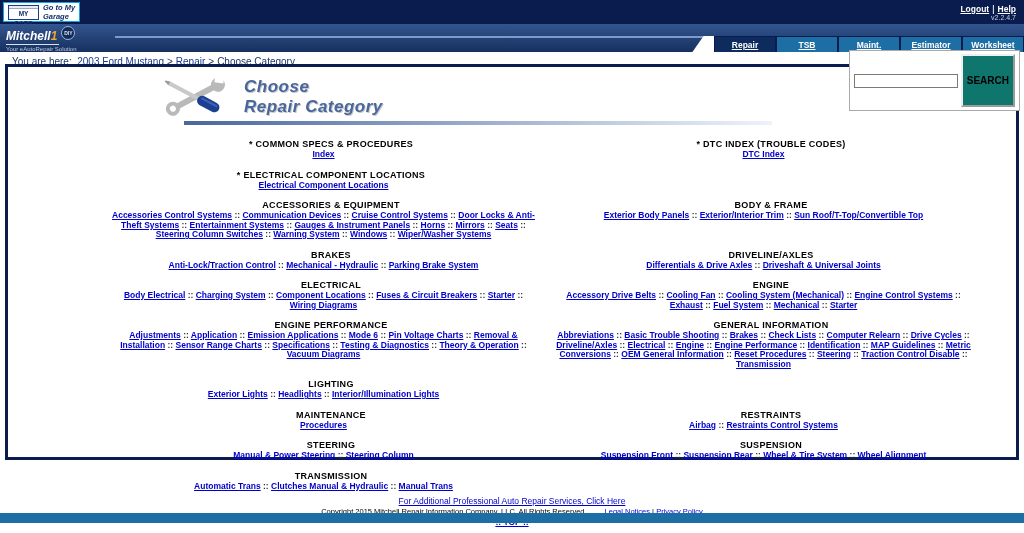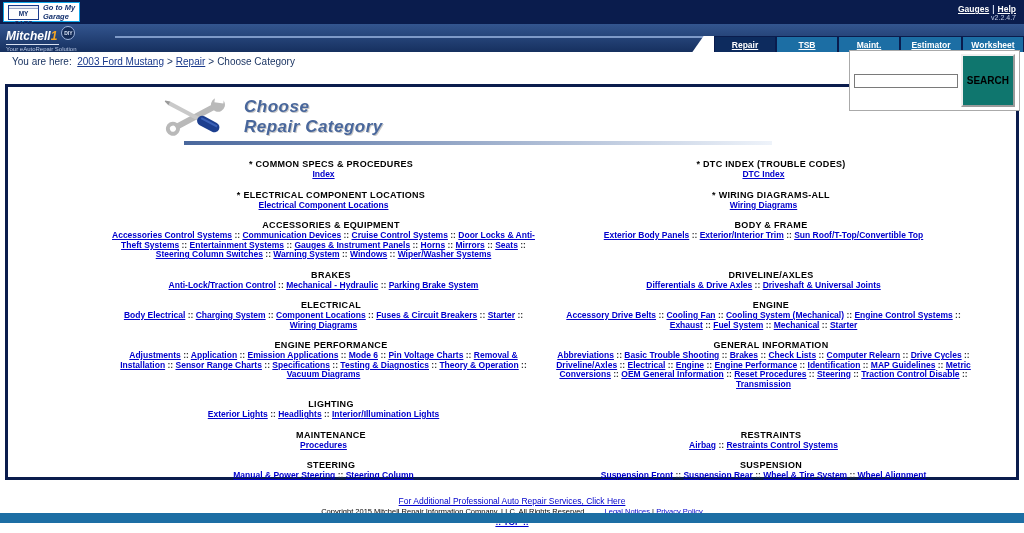--- a/index.html
+++ b/index.html
@@ -45,21 +45,21 @@
   .crumb-sep { padding:0 3px; }
 
   
   .search-panel { position:absolute; top:50px; right:4px; background:#fff; border:1px solid #aaa;
     padding:3px 4px; display:flex; align-items:center; gap:3px; z-index:5; }
   .search-input { width:104px; height:14px; border:1px solid #7a7a7a; font-size:9px; padding:0 2px; }
   .search-btn { font-size:10px; font-weight:bold; color:#000; background:#0f766e;
     border:2px outset #efefef; padding:19px 4px; cursor:pointer; font-family:"Liberation Sans", sans-serif; }
 
   
-  .mainbox { position:absolute; left:5px; top:84px; width:1014px; height:396px;
+  .mainbox { position:absolute; left:5px; top:64px; width:1014px; height:396px;
     border:3px solid #0A1C4D; background:#fff; }
   .hero { margin:8px 0 0 150px; display:flex; align-items:center; gap:12px; height:44px; }
   .hero-title { font-size:17px; line-height:20px; font-weight:bold; font-style:italic;
     color:#49679c; text-shadow:1px 1px 0 #c8c8c8; letter-spacing:.5px; }
   .hero-rule { margin:2px 0 0 176px; width:588px; height:4px;
     background:linear-gradient(to right,#49679c,#eef3fa); }
 
   .cat-grid { margin:14px 0 0 103px;text-align:center; }
   .cat-row { display:flex; margin-bottom:10px; }
   .cat-cell { width:440px; }
@@ -87,21 +87,21 @@
   <div class="topbar">
     <div class="garage-btn">
       <div class="plate">
         <div class="plate-band"></div>
         <div class="plate-text">MY CARS</div>
       </div>
       <div class="garage-label">Go to My
 Garage</div>
     </div>
     <div class="session-links">
-      <a>Gauges</a><span class="session-sep">|</span><a>Help</a>
+      <a>Logout</a><span class="session-sep">|</span><a>Help</a>
     </div>
     <div class="version">v2.2.4.7</div>
   </div>
 
   <div class="bar2">
     <div class="logo">
       <span class="wordmark"><span>Mitchell</span><span class="one">1</span></span><span class="diy-badge">DIY</span>
       <div class="tagline">Your eAutoRepair Solution</div>
     </div>
     <div class="light-line"></div>
@@ -159,24 +159,20 @@
           <div class="cat-cell">
             <div class="cat-title">* DTC INDEX (TROUBLE CODES)</div>
             <div class="cat-links"><a>DTC Index</a></div>
           </div>
         </div>
         <div class="cat-row">
           <div class="cat-cell">
             <div class="cat-title">* ELECTRICAL COMPONENT LOCATIONS</div>
             <div class="cat-links"><a>Electrical Component Locations</a></div>
           </div>
-          <div class="cat-cell">
-            <div class="cat-title">* WIRING DIAGRAMS-ALL</div>
-            <div class="cat-links"><a>Wiring Diagrams</a></div>
-          </div>
         </div>
         <div class="cat-row">
           <div class="cat-cell">
             <div class="cat-title">ACCESSORIES &amp; EQUIPMENT</div>
             <div class="cat-links"><a>Accessories Control Systems</a><span class="sep"> :: </span><a>Communication Devices</a><span class="sep"> :: </span><a>Cruise Control Systems</a><span class="sep"> :: </span><a>Door Locks &amp; Anti-Theft Systems</a><span class="sep"> :: </span><a>Entertainment Systems</a><span class="sep"> :: </span><a>Gauges &amp; Instrument Panels</a><span class="sep"> :: </span><a>Horns</a><span class="sep"> :: </span><a>Mirrors</a><span class="sep"> :: </span><a>Seats</a><span class="sep"> :: </span><a>Steering Column Switches</a><span class="sep"> :: </span><a>Warning System</a><span class="sep"> :: </span><a>Windows</a><span class="sep"> :: </span><a>Wiper/Washer Systems</a></div>
           </div>
           <div class="cat-cell">
             <div class="cat-title">BODY &amp; FRAME</div>
             <div class="cat-links"><a>Exterior Body Panels</a><span class="sep"> :: </span><a>Exterior/Interior Trim</a><span class="sep"> :: </span><a>Sun Roof/T-Top/Convertible Top</a></div>
           </div>

